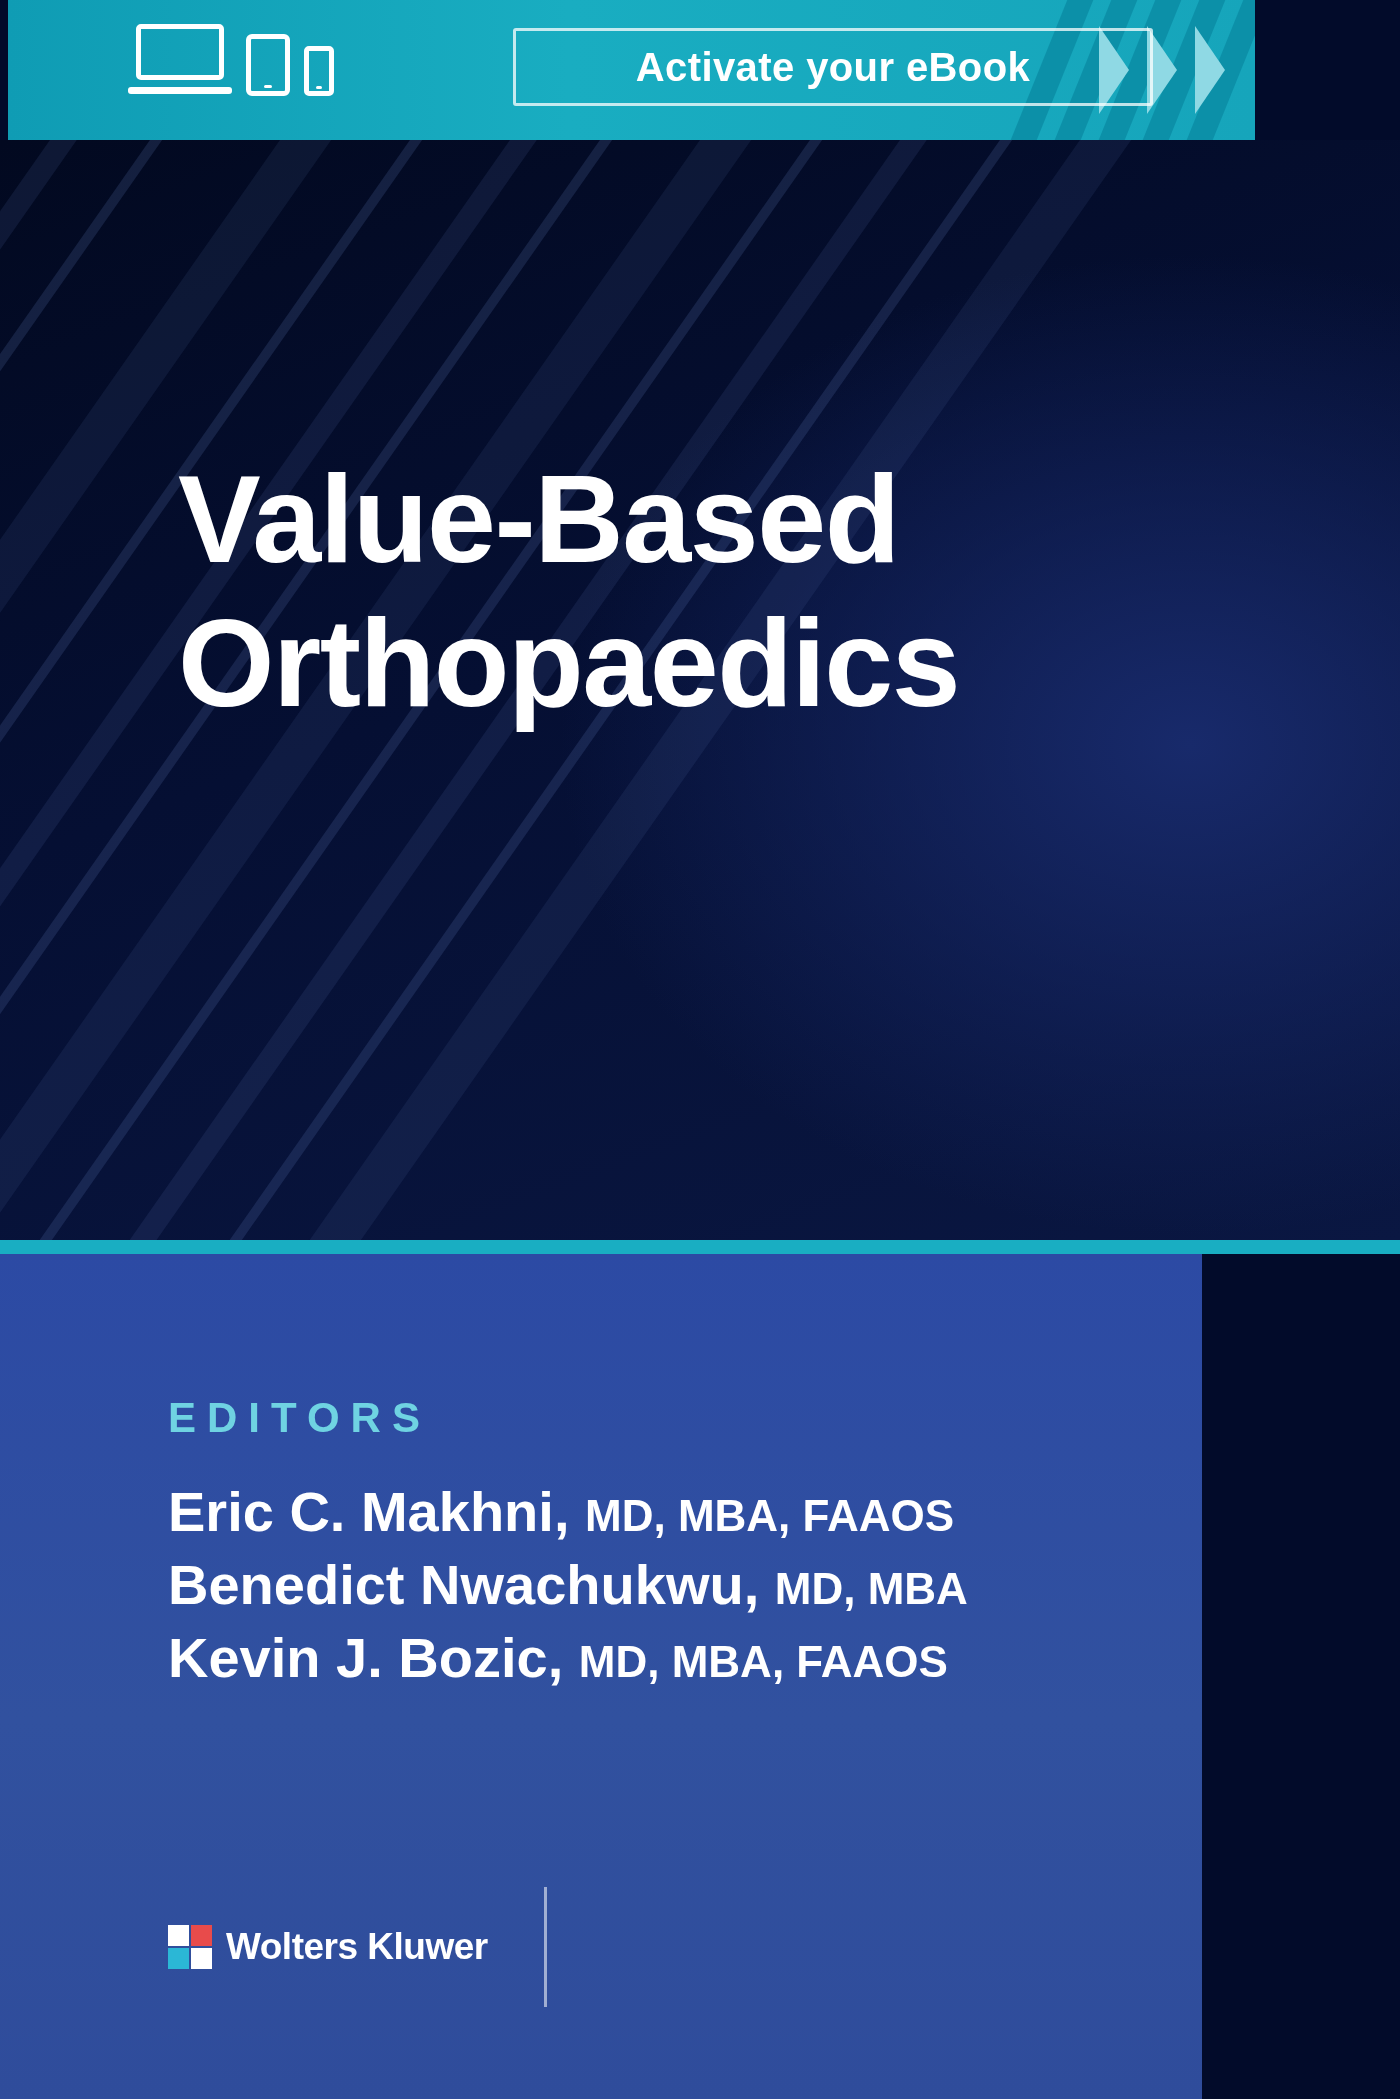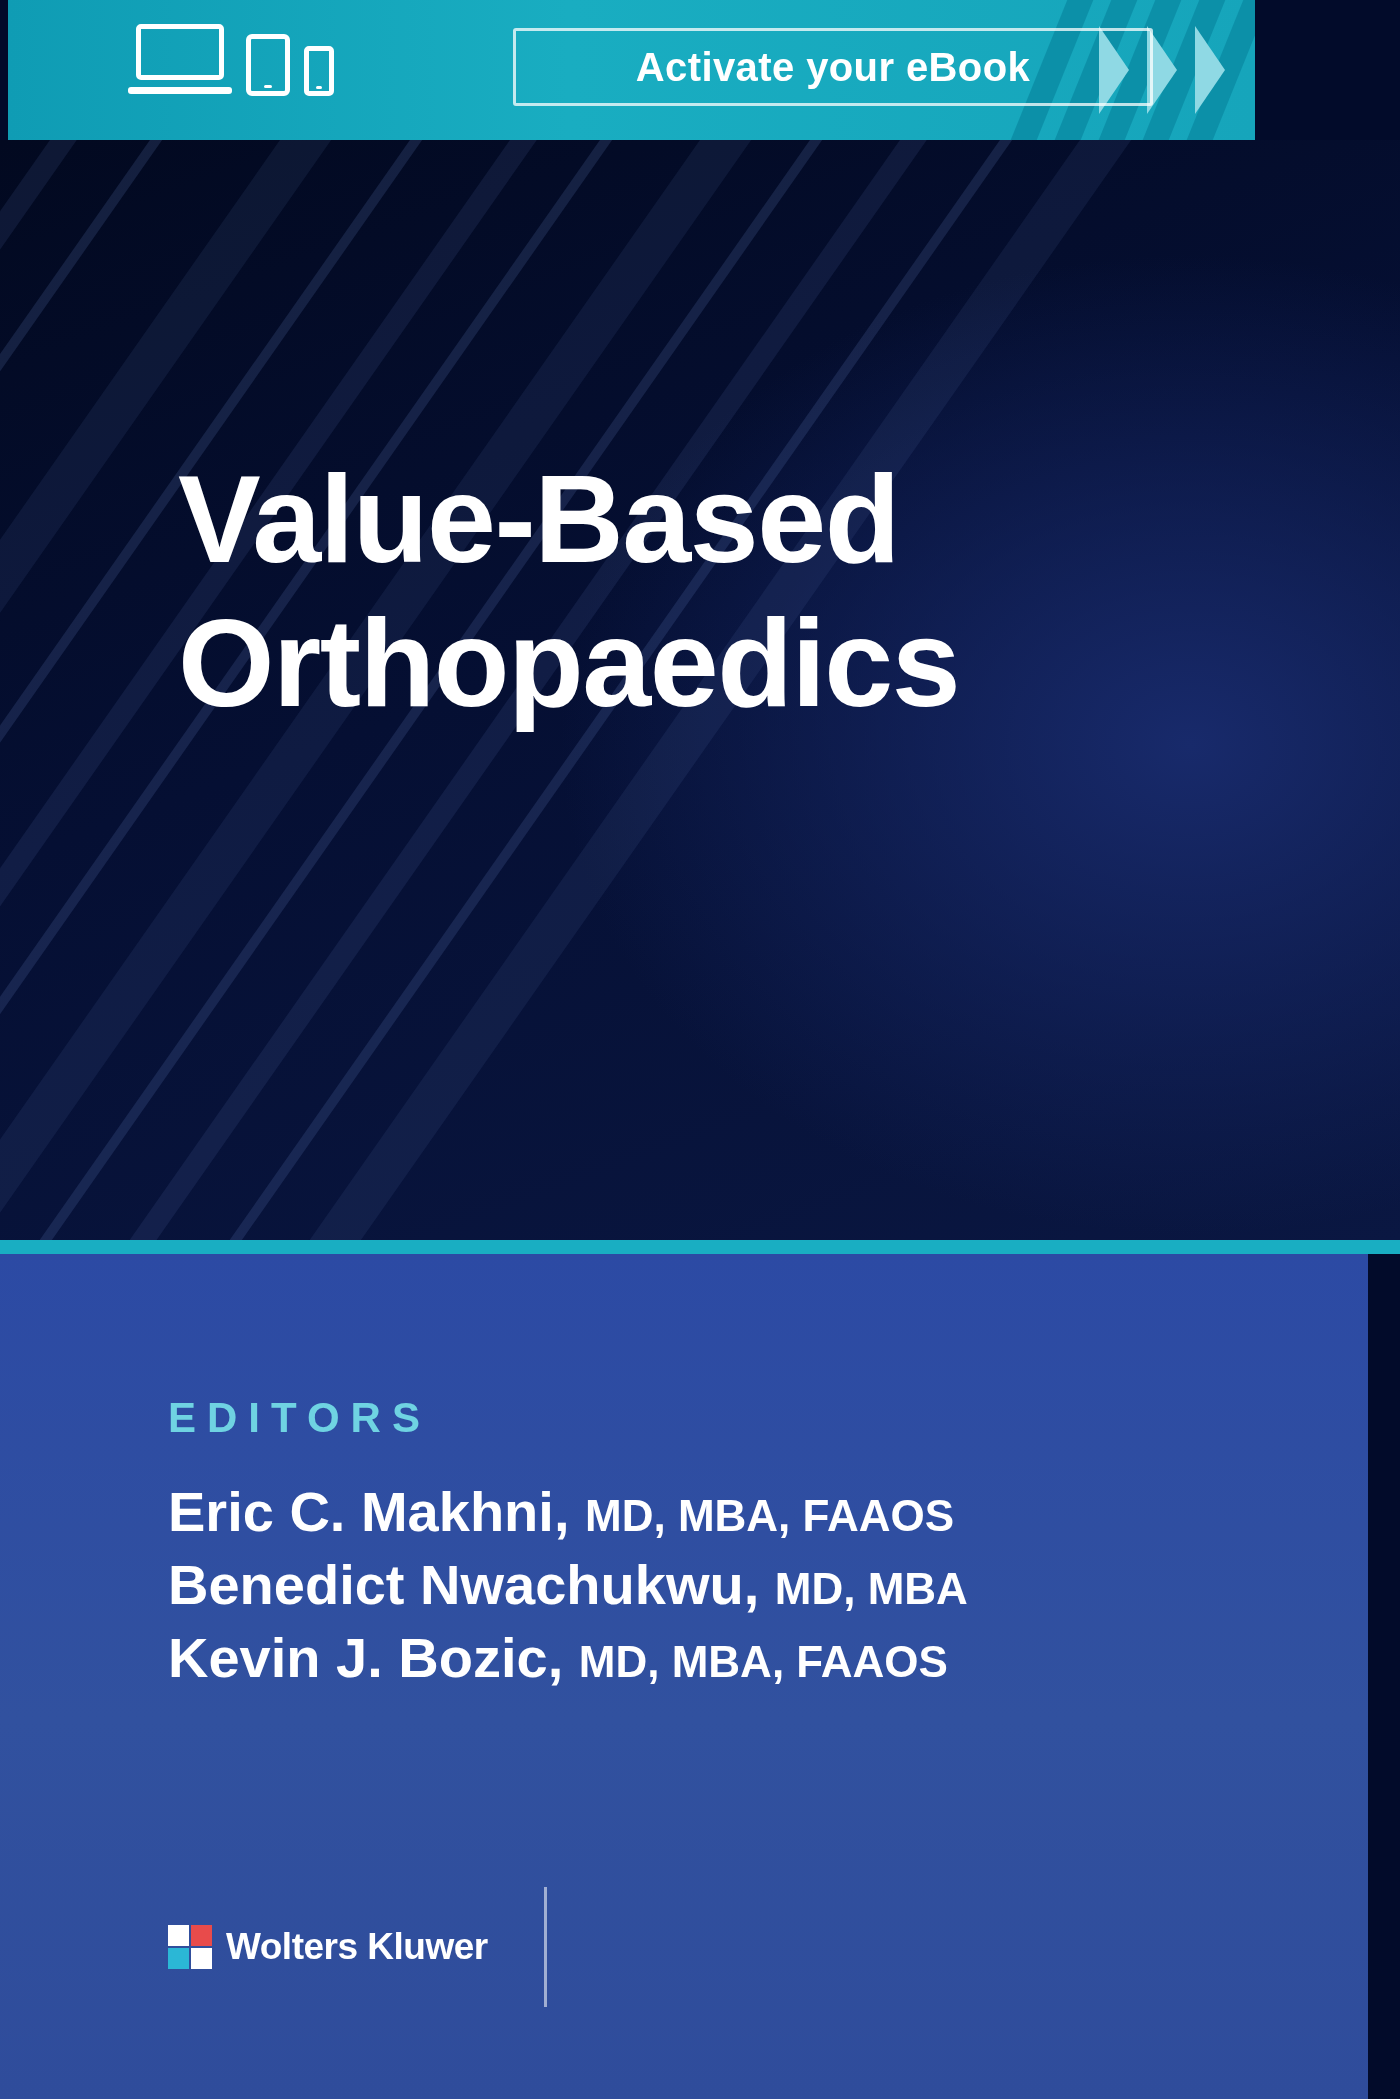--- a/index.html
+++ b/index.html
@@ -192,21 +192,21 @@
     width: 1400px;
     height: 14px;
     background: #19aec2;
   }
 
   
   .editors-area {
     position: absolute;
     top: 1254px;
     left: 0;
-    width: 1368px;
+    width: 1202px;
     height: 845px;
     background: #2d4ca6;
     background: linear-gradient(180deg, #2c4aa4 0%, #31519f 55%, #2f4c9b 100%);
   }
   .editors-label {
     position: absolute;
     left: 168px;
     top: 140px;
     color: #6fd3e2;
     font-size: 42px;

